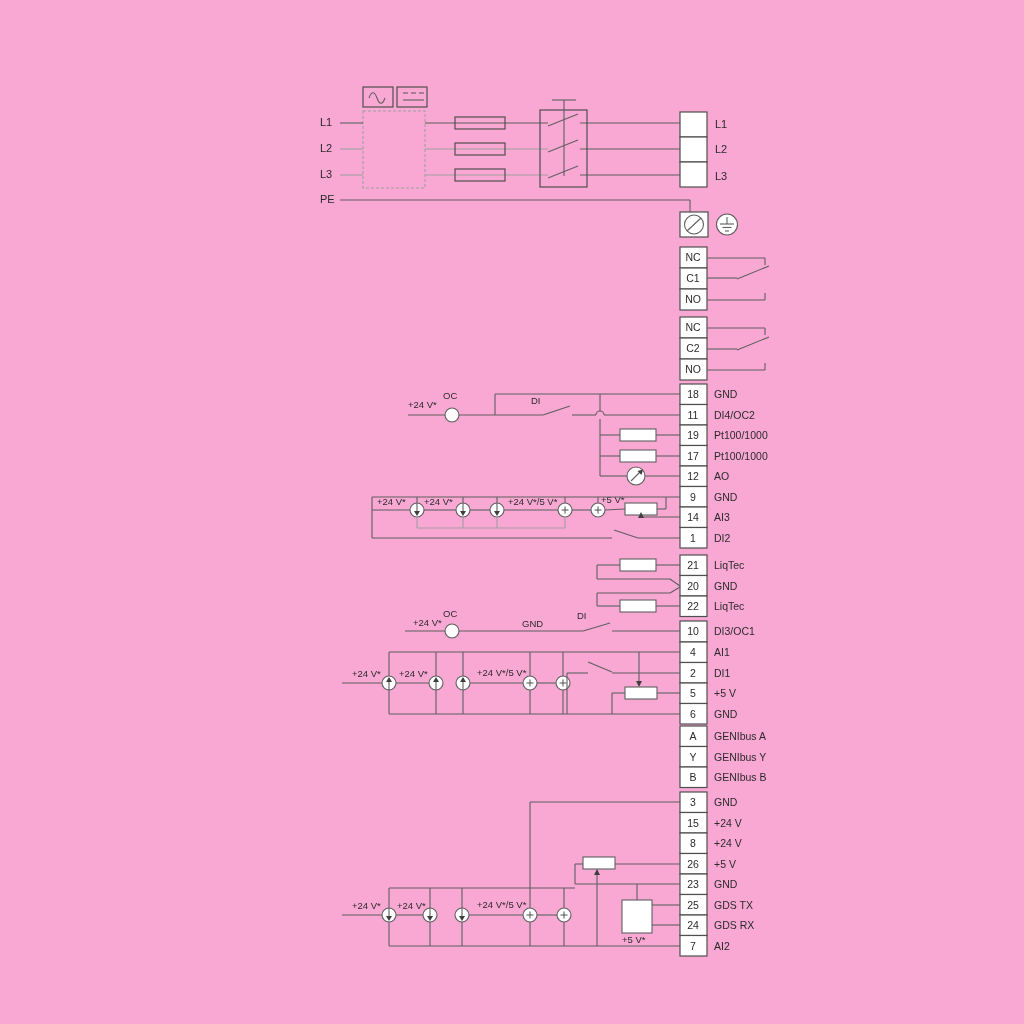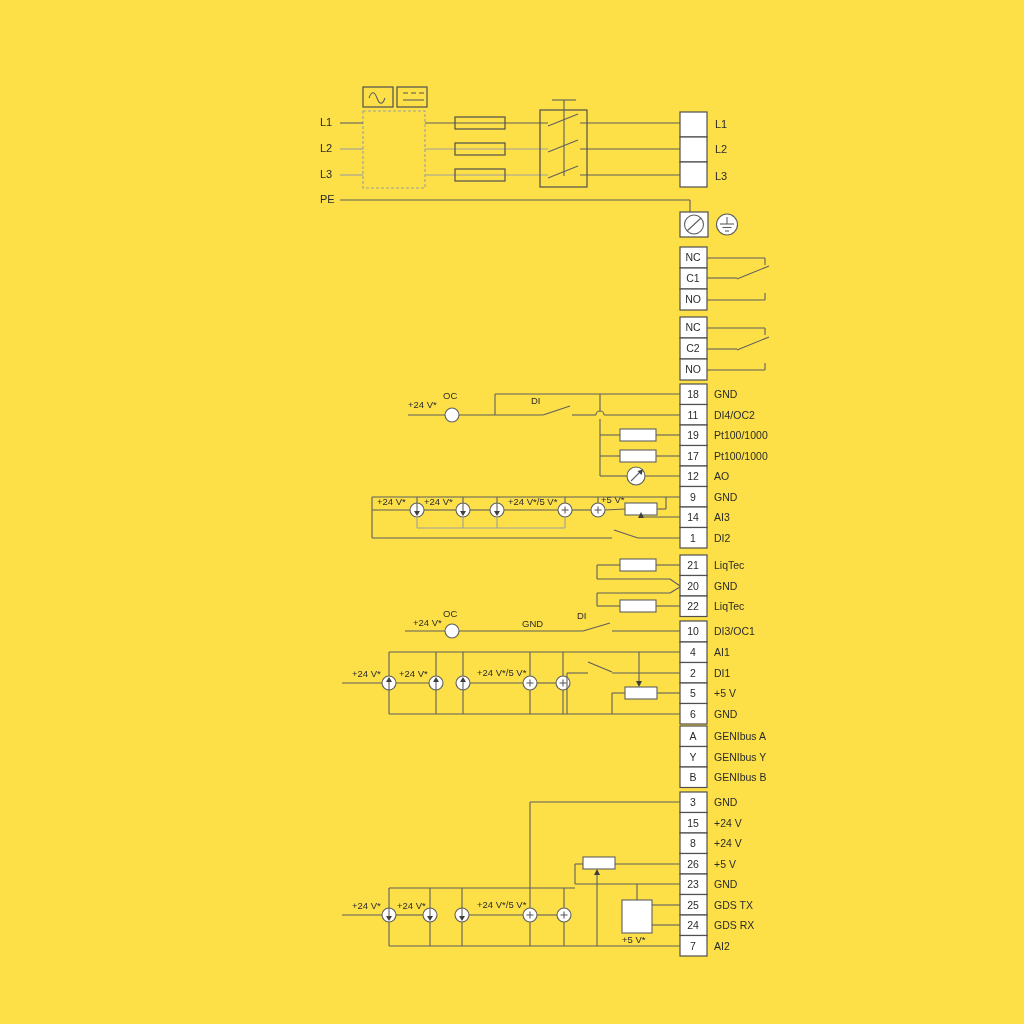--- a/index.html
+++ b/index.html
@@ -1,16 +1,16 @@
 <!DOCTYPE html>
 <html><head>
 <meta charset="utf-8">
 <style>
   html,body{margin:0;padding:0;background:#fff;}
-  #stage{position:relative;width:1024px;height:1024px;background:#fde047;overflow:hidden;}
+  #stage{position:relative;width:1024px;height:1024px;background:#f9a8d4;overflow:hidden;}
   svg{position:absolute;left:0;top:0;}
   text{font-family:"Liberation Sans","DejaVu Sans",sans-serif;fill:#2b2b2b;}
   .t{font-size:10.5px;}
   .tl{font-size:11px;}
   .ann{font-size:9.5px;}
   .tn{text-anchor:middle;}
   .w{stroke:#5f5f5f;stroke-width:1.1;fill:none;}
   .g2{stroke:#9f9f9f;stroke-width:1.1;fill:none;}
   .b{fill:#ffffff;stroke:#4f4f4f;stroke-width:1.2;}
   .bo{fill:none;stroke:#4f4f4f;stroke-width:1.2;}

